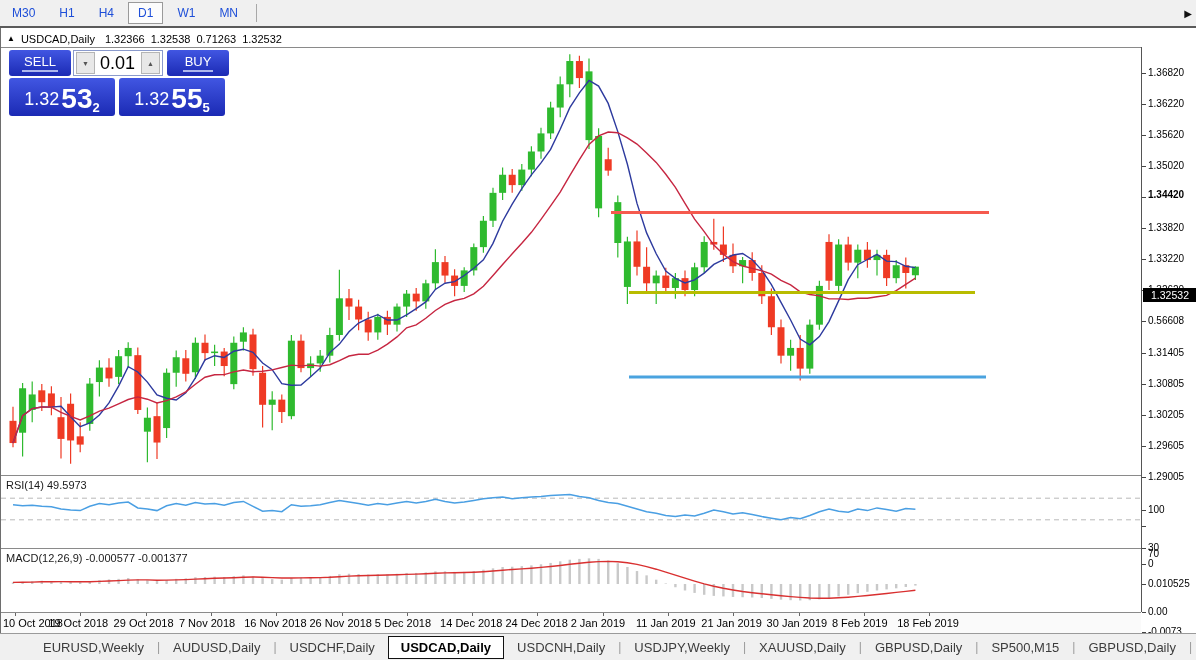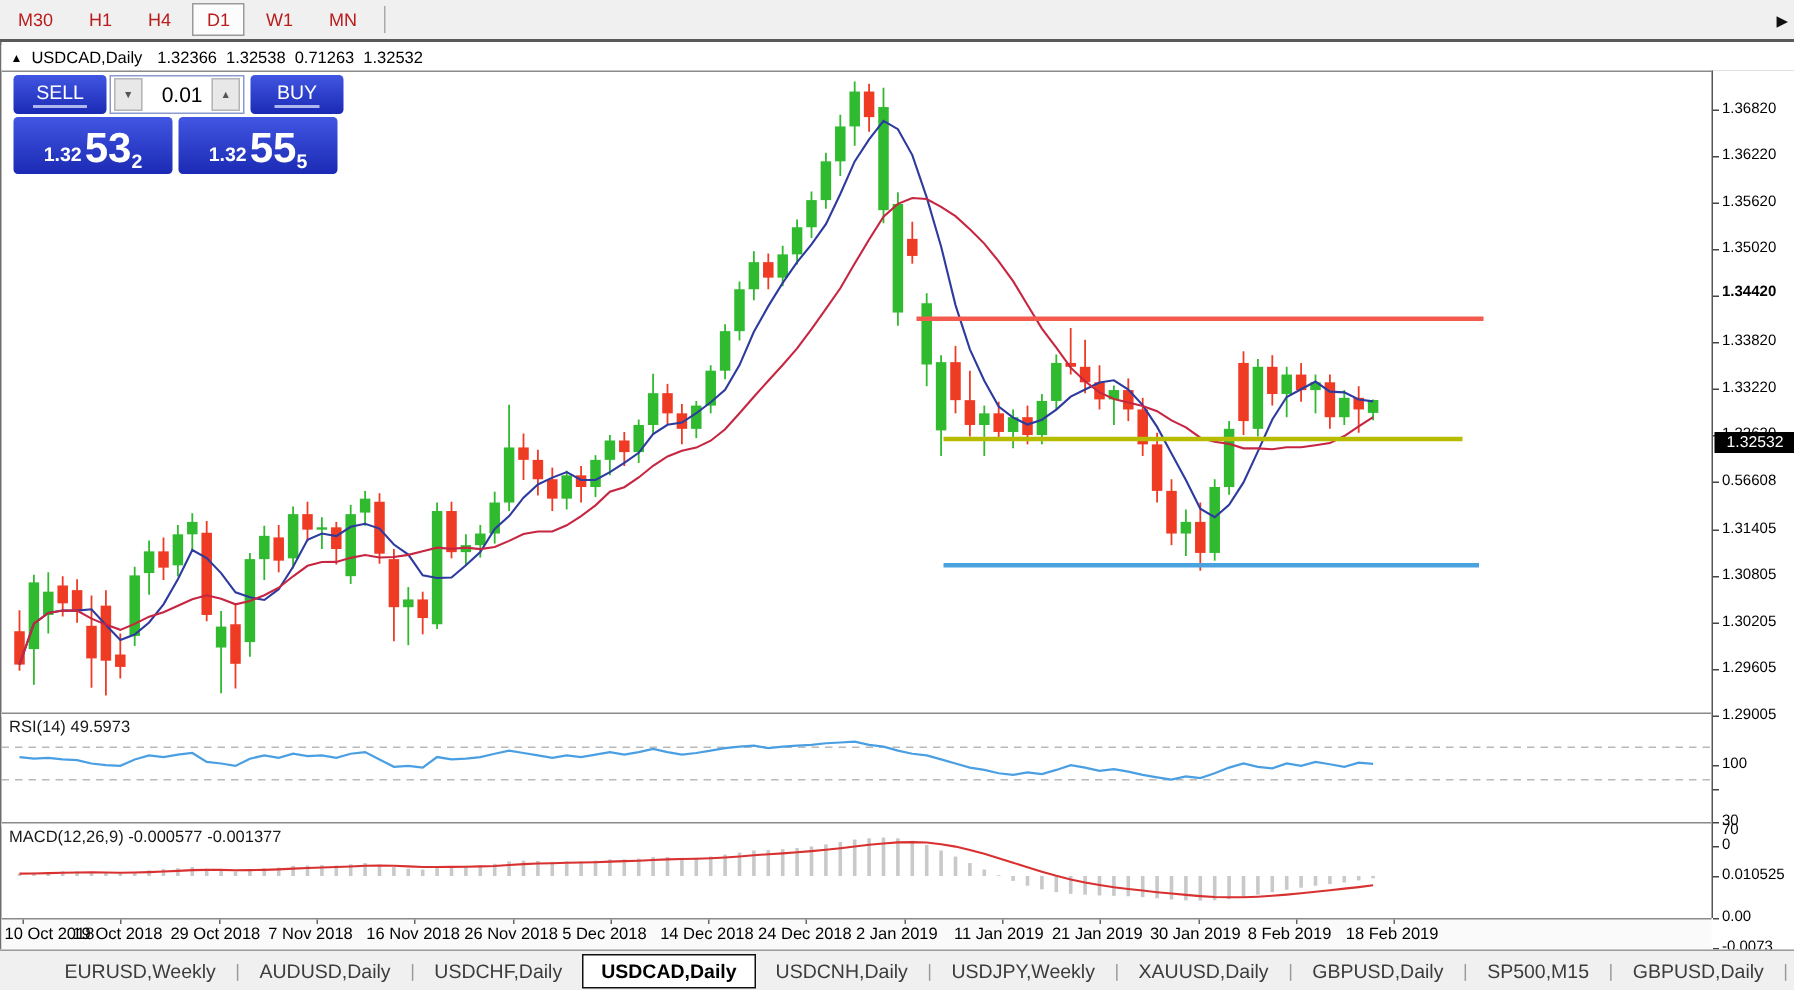--- a/index.html
+++ b/index.html
@@ -1,38 +1,38 @@
 <!DOCTYPE html>
 <html><head>
 <meta charset="utf-8">
 <style>
   html,body{margin:0;padding:0;background:#fff;font-family:"Liberation Sans",sans-serif;}
   #app{position:relative;width:1196px;height:660px;background:#fff;overflow:hidden;font-family:"Liberation Sans",sans-serif;}
   
   #tf-bar{position:absolute;left:0;top:0;width:1196px;height:26px;background:#f0f0f0;border-bottom:2px solid #5a5a5a;display:flex;align-items:center;}
-  .tf-btn{font-size:12px;color:#b91c1c;padding:3px 9px;margin:0 2px;border:1px solid transparent;cursor:default;}
+  .tf-btn{font-size:12px;color:#1d4ed8;padding:3px 9px;margin:0 2px;border:1px solid transparent;cursor:default;}
   .tf-btn.active{background:#fcfcfc;border:1px solid #9a9a9a;}
   .tf-sep{width:1px;height:18px;background:#a8a8a8;margin-left:6px;}
   
   #win{position:absolute;left:0;top:28px;width:1196px;height:605px;background:#fff;border-left:1px solid #6e6e6e;border-right:1px solid #6e6e6e;}
   #chart-header{position:absolute;left:0;top:2px;width:1195px;height:17px;font-size:11px;color:#000;border-bottom:1px solid #8a8a8a;background:#fff;padding-left:6px;display:flex;align-items:center;gap:6px;}
   #chart-header .tri{font-size:8px;}
   
   #trade{position:absolute;left:8px;top:22px;width:220px;height:54px;}
   .blue{background:linear-gradient(#4156e2,#1b2ab4);color:#fff;border-radius:3px;}
   #trade-row1{position:absolute;left:0;top:0;width:220px;height:26px;display:flex;}
   #sell-btn{width:62px;height:26px;display:flex;align-items:center;justify-content:center;font-size:13px;}
   #buy-btn{width:62px;height:26px;display:flex;align-items:center;justify-content:center;font-size:13px;margin-left:2px;}
   .btn-label{border-bottom:2px solid rgba(220,228,255,.75);padding:0 2px 1px;}
   #lot-box{flex:1;height:24px;background:#fff;border:1px solid #8a9acD;margin:0 2px;display:flex;align-items:center;}
   .spin{width:17px;height:20px;background:#e8e8e8;border:1px solid #b5b5b5;font-size:7px;color:#555;display:flex;align-items:center;justify-content:center;margin:0 2px;}
-  #lot-val{flex:1;text-align:right;font-size:14px;color:#000;padding-right:4px;}
+  #lot-val{flex:1;text-align:right;font-size:18px;color:#000;padding-right:4px;}
   #sell-quote{position:absolute;left:0;top:28px;width:106px;height:38px;display:flex;align-items:flex-end;justify-content:center;padding-bottom:3px;box-sizing:border-box;}
   #buy-quote{position:absolute;left:110px;top:28px;width:106px;height:38px;display:flex;align-items:flex-end;justify-content:center;padding-bottom:3px;box-sizing:border-box;}
-  .q-small{font-size:13px;font-weight:bold;margin:0 2px 3px 0;}
+  .q-small{font-size:18px;font-weight:normal;margin:0 2px 3px 0;}
   .q-big{font-size:28px;font-weight:bold;line-height:28px;}
   .q-sup{font-size:13px;font-weight:bold;vertical-align:top;line-height:10px;}
   
   #chart-svg{position:absolute;left:0;top:0;width:1196px;height:584px;}
   
   #price-axis{position:absolute;left:1140px;top:19px;width:55px;height:565px;border-left:1px solid #555;background:#fff;}
   .p-tick{position:absolute;left:6px;font-size:10px;color:#000;white-space:nowrap;}
   .p-dash{position:absolute;left:0;width:4px;height:1px;background:#444;}
   #price-badge{position:absolute;left:1px;width:54px;height:14px;background:#000;color:#fff;font-size:10.5px;text-align:center;line-height:14px;}
   .sep{position:absolute;left:0;width:1140px;height:2px;background:#fff;border-top:1px solid #8a8a8a;}

